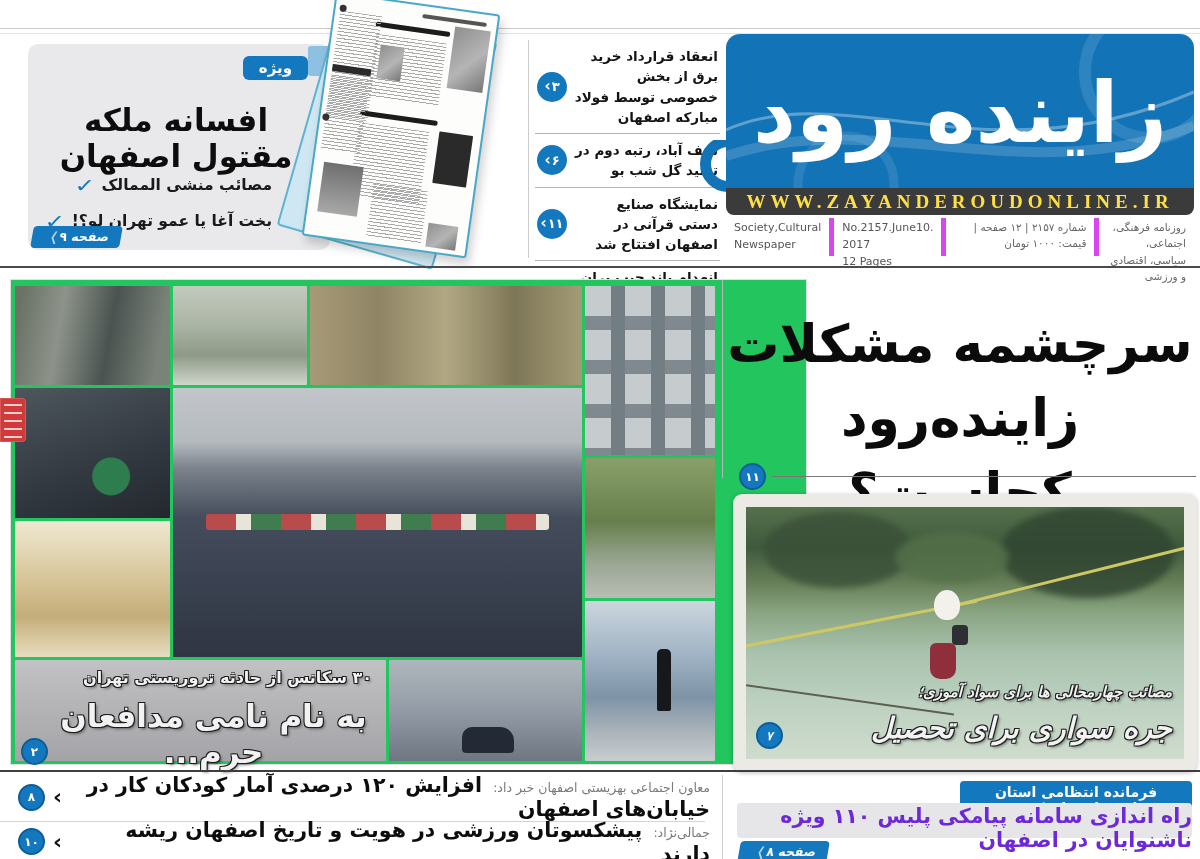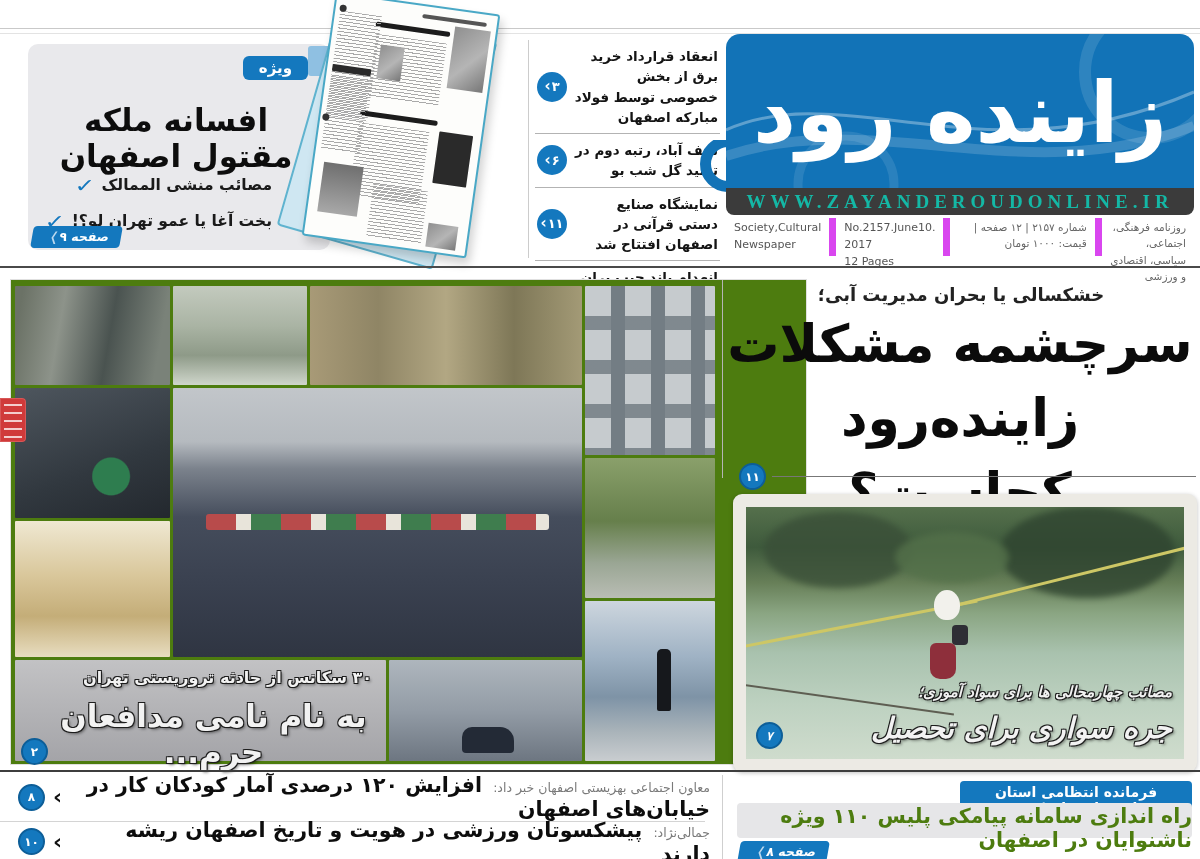--- a/index.html
+++ b/index.html
@@ -7,26 +7,26 @@
         font-family:"DejaVu Sans","Liberation Sans",sans-serif;color:#111;}
   .hr{position:absolute;background:#c9c9c9;height:1px;}
   .hr2{position:absolute;background:#4a4a4a;height:2px;}
   .vr{position:absolute;background:#b5b5b5;width:1px;}
 
   
   .logo-box{position:absolute;left:726px;top:34px;width:468px;height:154px;background:#1273b7;
             border-radius:14px 14px 0 0;overflow:hidden;}
   .logo-text{position:absolute;left:0;top:2px;width:100%;height:100%;display:flex;align-items:center;justify-content:center;
              color:#fff;font-size:84px;font-weight:900;letter-spacing:-2px;}
-  .url-strip{position:absolute;left:726px;top:188px;width:468px;height:27px;background:#3b3b3b;color:#14b8a6;
+  .url-strip{position:absolute;left:726px;top:188px;width:468px;height:27px;background:#3b3b3b;color:#fde047;
              font-family:"Liberation Serif","DejaVu Serif",serif;font-weight:700;font-size:19px;letter-spacing:5px;
              text-align:center;line-height:27px;border-radius:0 0 8px 8px;}
   .info-row{position:absolute;left:726px;top:218px;width:468px;height:38px;display:flex;direction:rtl;}
   .info-cell{padding:1px 8px;font-size:10.5px;line-height:1.55;color:#666;}
-  .info-cell + .info-cell{border-right:7px solid #d946ef;}
+  .info-cell + .info-cell{border-right:5px solid #d946ef;}
   .info-fa{text-align:right;}
   .info-en{direction:ltr;text-align:left;color:#555;font-size:11px;}
   .logo-hook{position:absolute;left:700px;top:136px;width:34px;height:34px;border:11px solid #1273b7;
              border-radius:50%;clip-path:inset(4px 52% 0 0);}
 
   
   .special-box{position:absolute;left:8px;top:44px;width:302px;height:206px;background:#e9e9ec;border-radius:10px;margin-left:20px;}
   .badge-blue{position:absolute;right:22px;top:12px;background:#1478be;color:#fff;font-size:15px;font-weight:700;
               padding:3px 16px;border-radius:6px;z-index:2;}
   .backsquare{position:absolute;right:-4px;top:2px;width:26px;height:30px;background:#8fc0e2;border-radius:3px;}
@@ -56,21 +56,21 @@
            padding-left:6px;box-sizing:border-box;}
   .hl-item{display:flex;align-items:center;gap:7px;direction:ltr;padding:6px 2px;}
   .hl-item:not(:last-child){border-bottom:1px solid #b3b3b3;}
   .hl-circle{flex:0 0 auto;width:30px;height:30px;border-radius:50%;background:#1478be;color:#fff;
              display:flex;align-items:center;justify-content:center;gap:1px;font-weight:900;}
   .hl-circle .chv{font-size:15px;line-height:1;}
   .hl-circle .num{font-size:13px;line-height:1;}
   .hl-text{flex:1;direction:rtl;text-align:right;font-size:13.5px;font-weight:700;line-height:1.5;color:#141414;}
 
   
-  .collage{position:absolute;left:10px;top:279px;width:797px;height:486px;background:#4d7c0f;
+  .collage{position:absolute;left:10px;top:279px;width:797px;height:486px;background:#22c55e;
            border:1px solid #e0e0e0;box-sizing:border-box;}
   .ph{position:absolute;border-radius:1px;}
   .ph-escort{background:linear-gradient(100deg,#6b7266 5%,#8d938a 30%,#4a5350 60%,#7a8279 90%);}
   .ph-runner{background:linear-gradient(180deg,#c3cabe 0%,#aab4a4 40%,#8e9a88 70%,#cfd6cb 100%);}
   .ph-soldiers{background:linear-gradient(90deg,#a89a77 0%,#8f8565 25%,#b2a783 50%,#7e7757 75%,#a39a76 100%);}
   .ph-building{background:#c6cbce;}
   .ph-windows{position:absolute;inset:0;opacity:.8;
       background:repeating-linear-gradient(90deg,transparent 0 26px,#5f6a72 26px 40px),
                  repeating-linear-gradient(180deg,transparent 0 30px,rgba(95,106,114,.85) 30px 44px);}
   .ph-mourning{background:radial-gradient(circle at 62% 68%,#2e7d4f 14%,rgba(0,0,0,0) 15%),
@@ -110,21 +110,21 @@
   .cable2{position:absolute;height:2px;background:#5e5e52;transform-origin:left center;}
   .girl-scarf{position:absolute;width:26px;height:30px;background:#f2f1ec;border-radius:50% 50% 45% 45%;}
   .girl-skirt{position:absolute;width:26px;height:36px;background:#8e2f3b;border-radius:6px 6px 10px 10px;}
   .girl-pack{position:absolute;width:16px;height:20px;background:#2e2e35;border-radius:4px;}
 
   
   .tag-wide{position:absolute;background:#1478be;color:#fff;font-size:14px;font-weight:700;direction:rtl;
             text-align:center;border-radius:4px;padding:3px 14px 4px;box-sizing:border-box;}
   .notch{position:absolute;width:0;height:0;border-top:14px solid #151515;border-left:16px solid transparent;}
   .gray-box{position:absolute;background:#e6e6e8;border-radius:4px;display:flex;align-items:center;justify-content:center;}
-  .gray-box .ttl{direction:rtl;font-size:20.5px;font-weight:900;color:#4d7c0f;margin-top:15px;}
+  .gray-box .ttl{direction:rtl;font-size:20.5px;font-weight:900;color:#6d28d9;margin-top:15px;}
 
   
   .bl-row{position:absolute;display:flex;align-items:center;direction:ltr;gap:8px;padding-left:18px;box-sizing:border-box;}
   .chev-dark{font-size:22px;font-weight:900;color:#111;line-height:1;}
   .bl-text{flex:1;direction:rtl;text-align:right;padding-left:6px;padding-right:8px;}
   .bl-kicker{font-size:12.5px;color:#7a7a7a;font-weight:400;margin-left:6px;}
   .bl-title{font-size:20.5px;font-weight:900;color:#0d0d0d;}
 </style>
 </head>
 <body>
@@ -255,21 +255,20 @@
     <div class="ph caption-strip" style="left:4px;top:380px;width:371px;height:101px;">
       <div class="outline-txt" style="position:absolute;right:14px;top:8px;font-size:16px;font-weight:800;">۳۰ سکانس از حادثه تروریستی تهران</div>
       <div class="outline-txt" style="position:absolute;right:14px;left:40px;top:38px;text-align:center;font-size:31px;font-weight:900;">به نام نامی مدافعان حرم...</div>
       <span class="num-circle" style="position:absolute;left:6px;bottom:-4px;">۲</span>
     </div>
   </div>
   <div class="red-label"></div>
 
   <div class="vr" style="left:722px;top:280px;height:198px;"></div>
 
-  <div class="kicker-line">خشکسالی یا بحران مدیریت آبی؛</div>
   <div class="main-title">
     <div>سرچشمه مشکلات</div>
     <div>زاینده‌رود کجاست؟</div>
   </div>
   <span class="num-circle" style="position:absolute;left:739px;top:463px;">۱۱</span>
   <div class="hr" style="left:772px;top:476px;width:424px;background:#777;"></div>
 
   <div class="photo-frame">
     <div class="river">
       <div class="rock" style="left:4%;top:2%;width:34%;height:30%;"></div>

